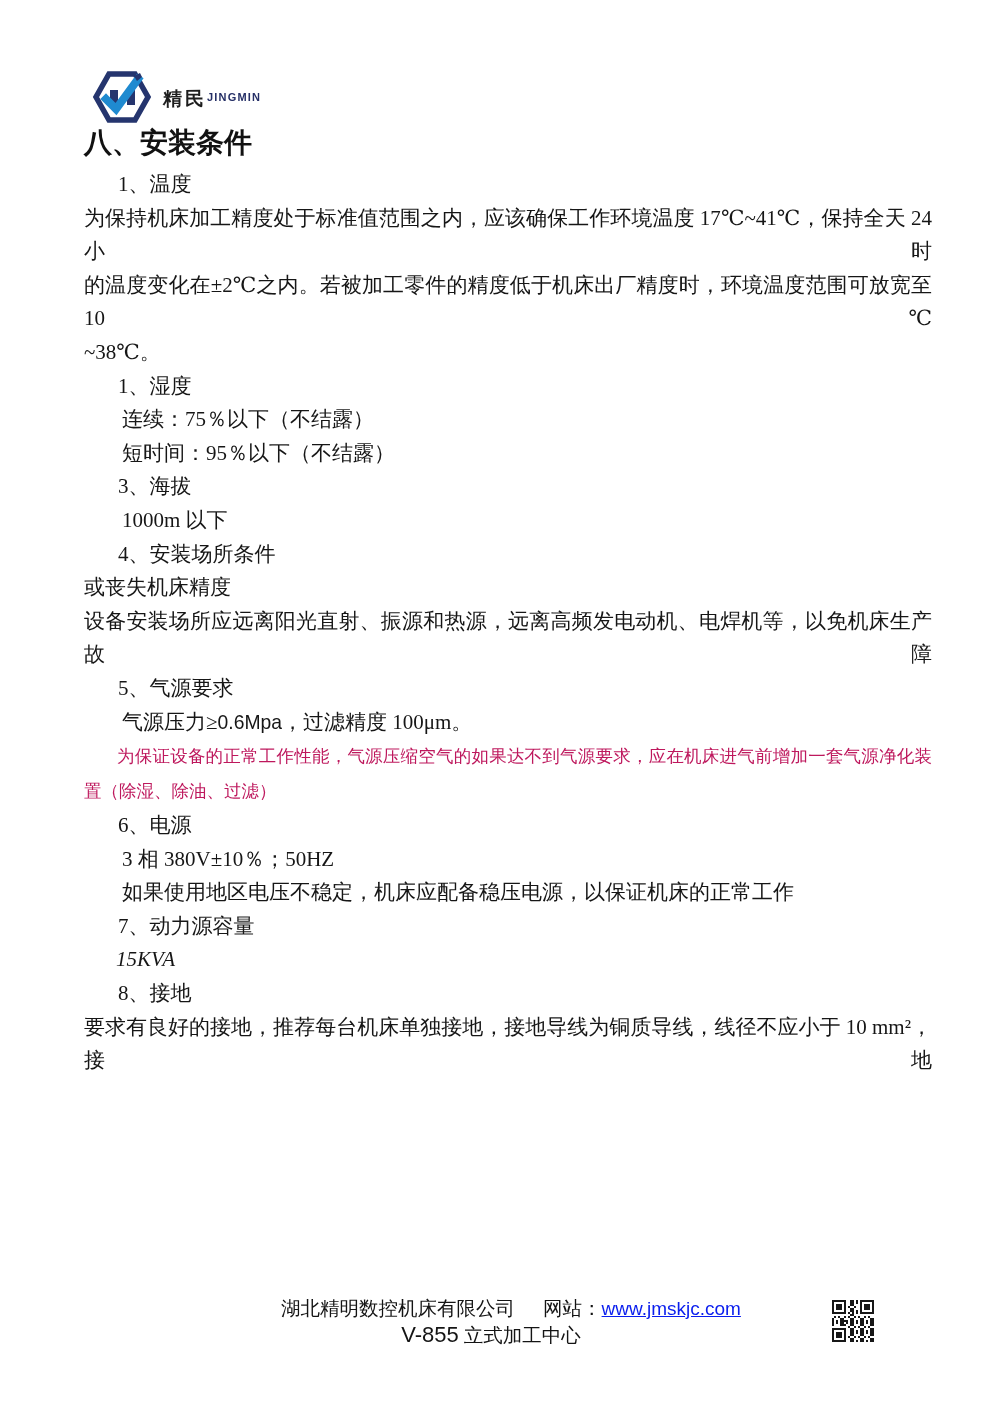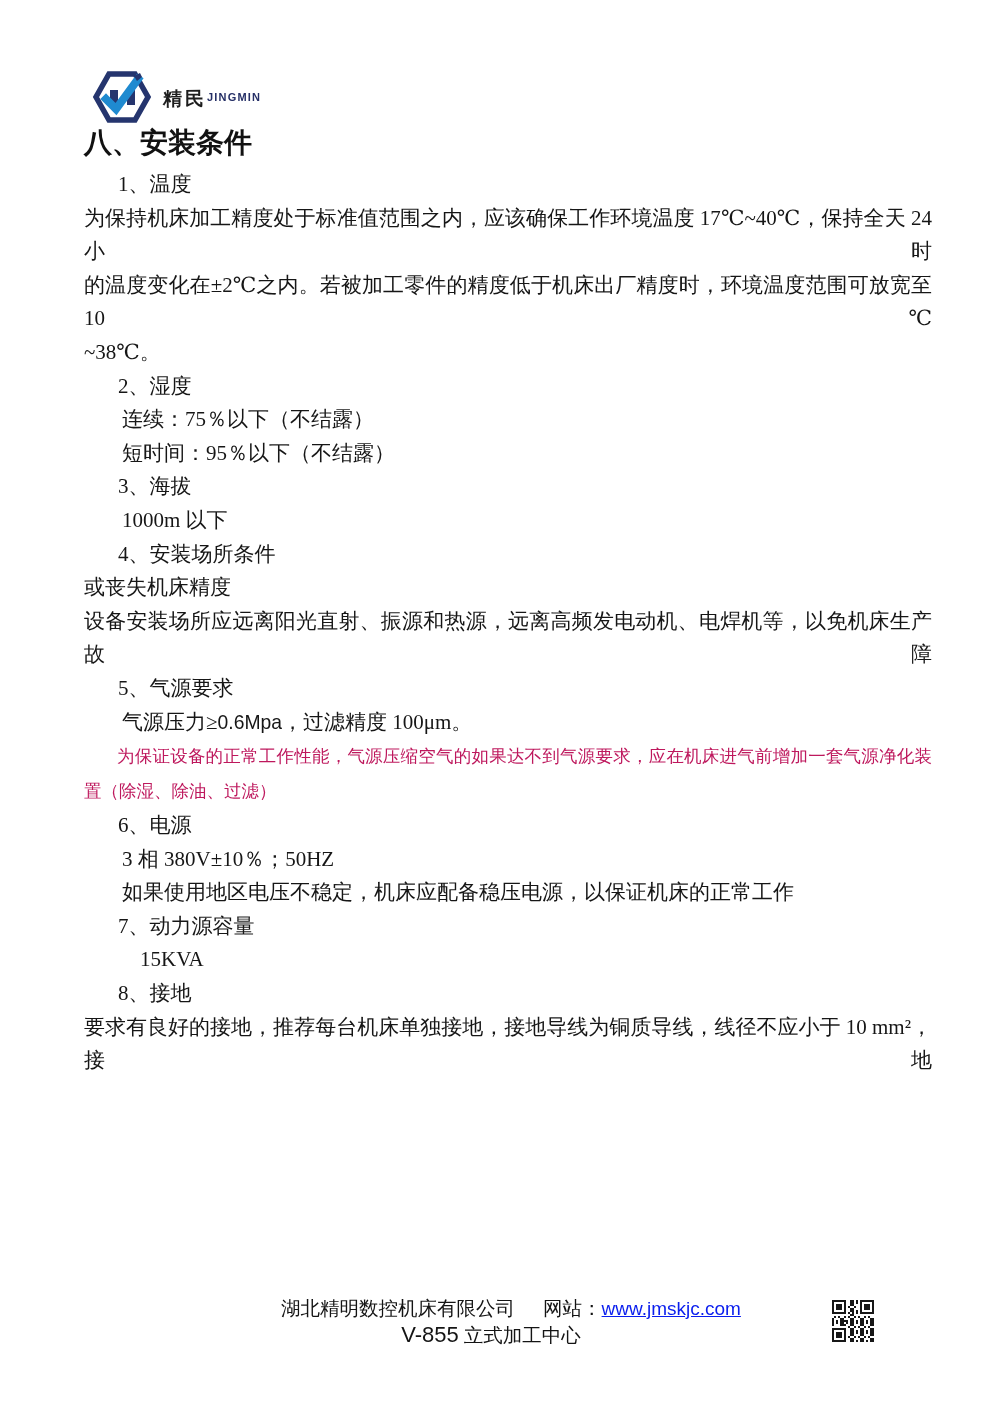--- a/index.html
+++ b/index.html
@@ -19,21 +19,21 @@
               font-size:11px; color:#252f66; letter-spacing:1.2px; margin-top:3px; }
 
   
   main { position:absolute; left:84px; top:128px; width:848px; }
   h1.doc-heading {
     margin:0 0 10px 0; font-size:28px; font-weight:bold; line-height:30px; color:#111;
   }
   .line { font-size:21px; line-height:33.6px; white-space:pre-wrap; }
   .line.item      { margin-left:34px; }
   .line.body      { margin-left:38px; }
-  .line.kva       { margin-left:56px; }
+  .line.kva       { margin-left:32px;font-style:italic; }
   .line.para      { margin-left:0; }
   .line.note, .line.note-first { font-size:17.5px; line-height:35px; color:#be185d; }
   .line.note-first { margin-left:33px; }
   .line.full { text-align:justify; text-align-last:justify; }
   .sans { font-family:"Liberation Sans","DejaVu Sans",sans-serif; font-size:0.92em; }
 
   
   .footer { position:absolute; left:11px; top:1296px; width:1000px; text-align:center; }
   .footer-line1 { font-size:19.5px; line-height:26px; color:#141414; }
   .footer-line1 .gap { display:inline-block; width:28px; }
@@ -60,24 +60,24 @@
     <div class="logo-text">
       <span class="brand-cn">精民</span>
       <span class="brand-en">JINGMIN</span>
     </div>
   </div>
 
   <main>
     <h1 class="doc-heading">八、安装条件</h1>
     <div>
         <div class="line item">1、温度</div>
-        <div class="line para full">为保持机床加工精度处于标准值范围之内，应该确保工作环境温度 17℃~40℃，保持全天 24 小时</div>
+        <div class="line para full">为保持机床加工精度处于标准值范围之内，应该确保工作环境温度 17℃~41℃，保持全天 24 小时</div>
         <div class="line para full">的温度变化在±2℃之内。若被加工零件的精度低于机床出厂精度时，环境温度范围可放宽至 10℃</div>
         <div class="line para">~38℃。</div>
-        <div class="line item">2、湿度</div>
+        <div class="line item">1、湿度</div>
         <div class="line body">连续：75％以下（不结露）</div>
         <div class="line body">短时间：95％以下（不结露）</div>
         <div class="line item">3、海拔</div>
         <div class="line body">1000m 以下</div>
         <div class="line item">4、安装场所条件</div>
         <div class="line para">或丧失机床精度</div>
         <div class="line para full">设备安装场所应远离阳光直射、振源和热源，远离高频发电动机、电焊机等，以免机床生产故障</div>
         <div class="line item">5、气源要求</div>
         <div class="line body"><span>气源压力≥</span><span class="sans">0.6Mpa</span><span>，过滤精度 100μm。</span></div>
         <div class="line note-first full">为保证设备的正常工作性能，气源压缩空气的如果达不到气源要求，应在机床进气前增加一套气源净化装</div>

